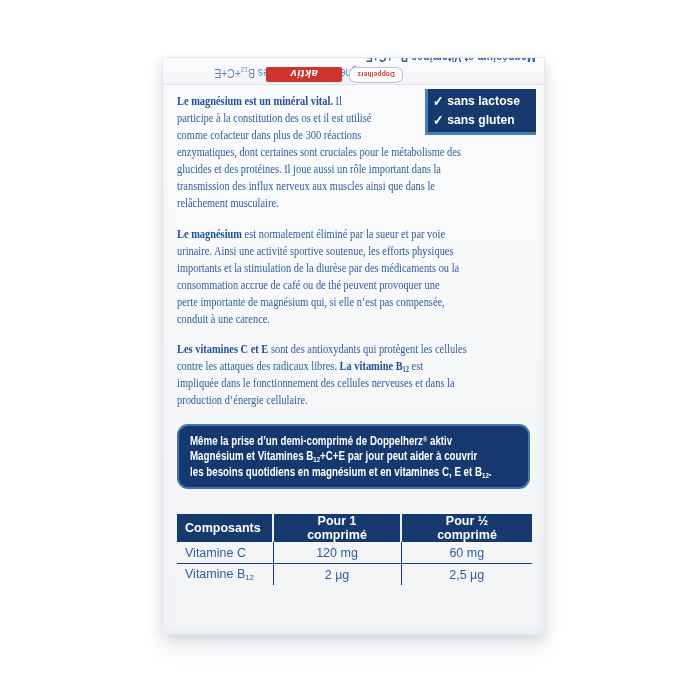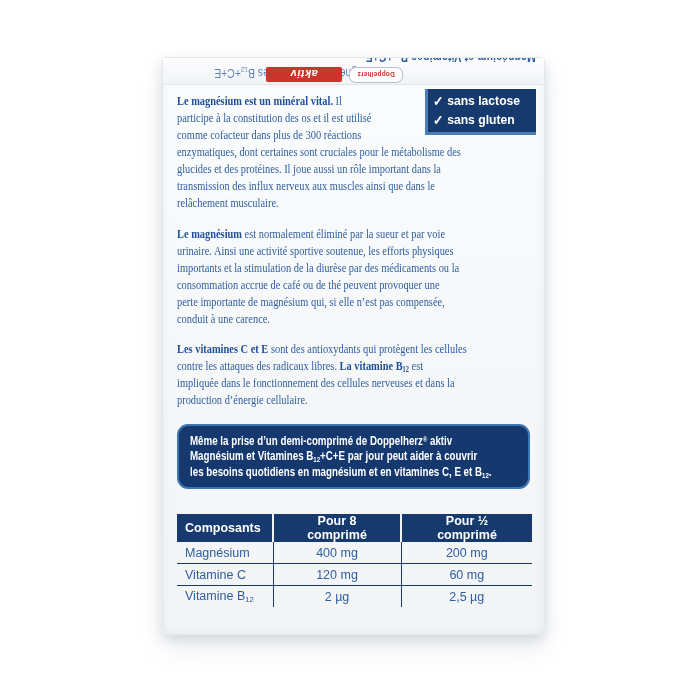--- a/index.html
+++ b/index.html
@@ -128,30 +128,25 @@
 
       <table class="ing">
         <colgroup>
             <col class="c1">
             <col class="c2">
             <col class="c3">
           </colgroup>
         <thead>
             <tr>
               <th>Composants</th>
-              <th>Pour 8 comprimé</th>
+              <th>Pour 1 comprimé</th>
               <th>Pour ½ comprimé</th>
             </tr>
           </thead>
         <tbody>
-            <tr>
-              <td><span>Magnésium</span></td>
-              <td>400 mg</td>
-              <td>200 mg</td>
-            </tr>
             <tr>
               <td><span>Vitamine C</span></td>
               <td>120 mg</td>
               <td>60 mg</td>
             </tr>
             <tr>
               <td><span>Vitamine B</span><sub class="sb">12</sub></td>
               <td>2 µg</td>
               <td>2,5 µg</td>
             </tr>

